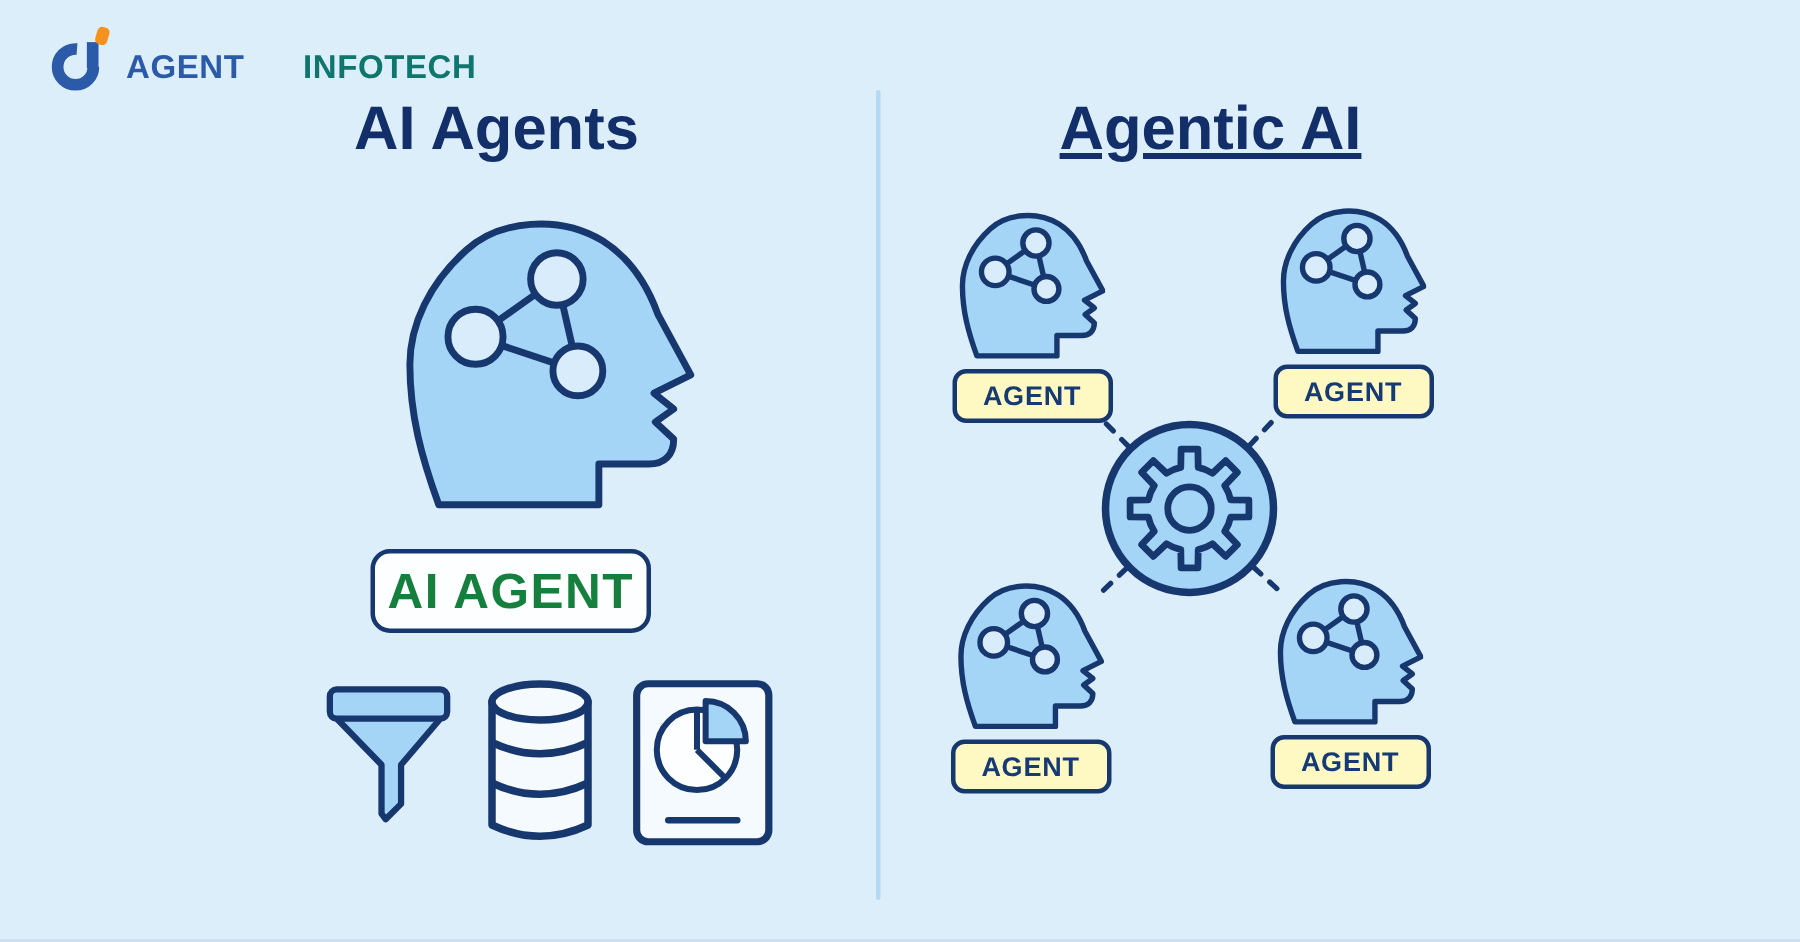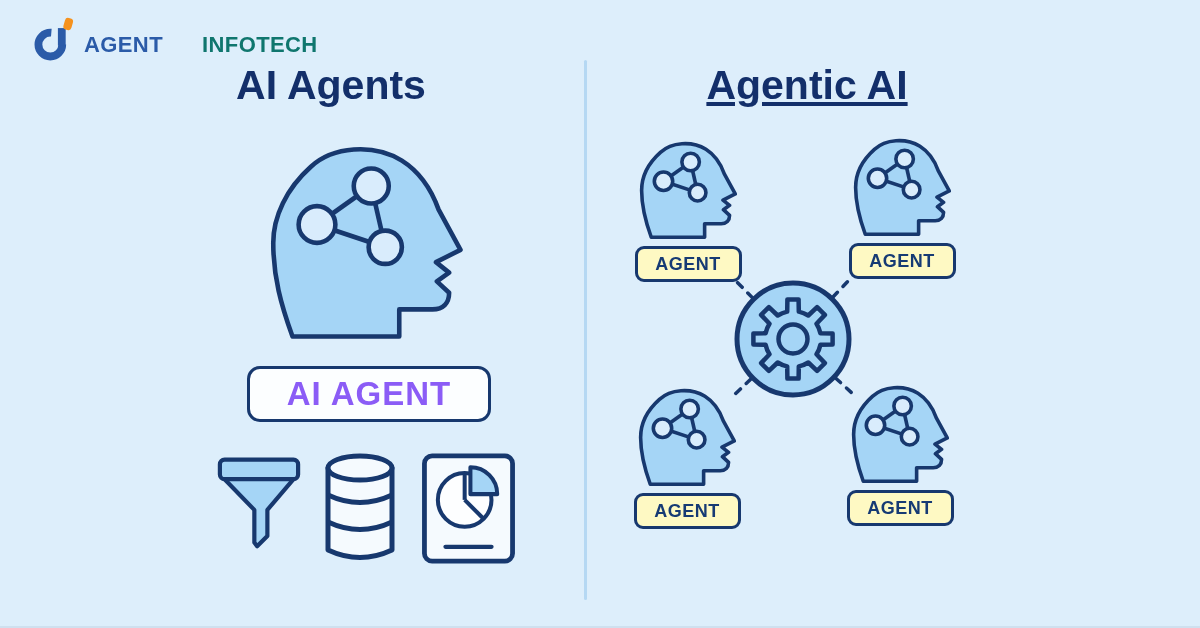--- a/index.html
+++ b/index.html
@@ -23,24 +23,24 @@
   .panel-title { position:absolute; top:62px; font-size:41px; font-weight:700; color:#132f6a; text-align:center; }
   .title-left  { left:116px; width:430px; }
   .title-right { left:597px; width:420px;text-decoration:underline; }
 
   
   .divider { position:absolute; left:584px; top:60px; width:3px; height:540px; background:#b5d8f3; border-radius:2px; }
 
   
   .big-head { position:absolute; left:268px; top:140px; }
   .ai-agent-badge {
-    position:absolute; left:247px; top:366px; width:244px; height:56px;
+    position:absolute; left:247px; top:366px; width:187px; height:56px;
     background:#fcfeff; border:3.5px solid #17386e; border-radius:13px;
     display:flex; align-items:center; justify-content:center;
-    font-size:33px; font-weight:700; color:#8b5cf6; letter-spacing:1px;
+    font-size:33px; font-weight:700; color:#15803d; letter-spacing:1px;
   }
   .icon-funnel   { position:absolute; left:212px; top:454px; }
   .icon-database { position:absolute; left:320px; top:452px; }
   .icon-piedoc   { position:absolute; left:420px; top:452px; }
 
   
   .cluster { position:absolute; left:585px; top:130px; width:420px; height:410px; }
   .conn-lines { position:absolute; left:0; top:0; }
   .agent-unit { position:absolute; width:110px; display:flex; flex-direction:column; align-items:center; gap:6px; }
   .unit-tl { left:48px;  top:10px; }

